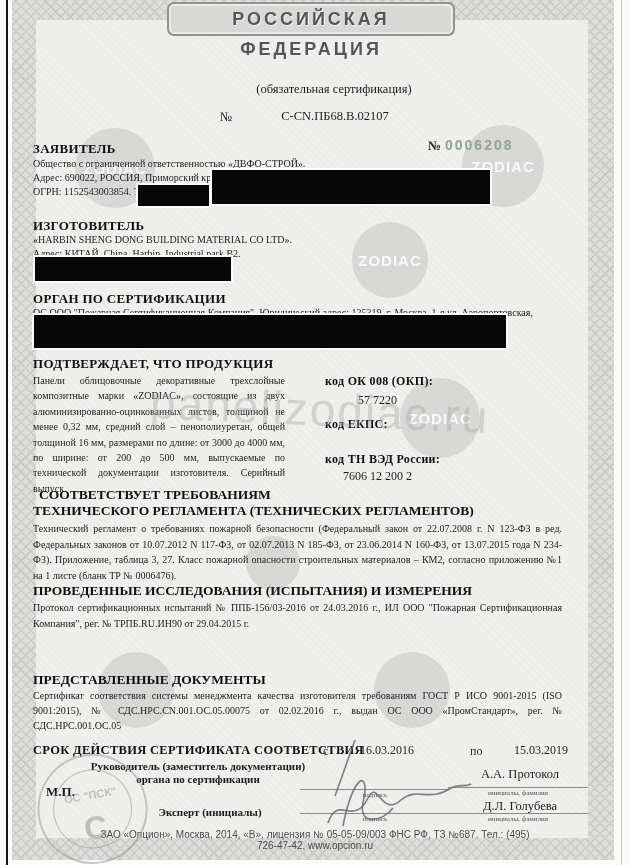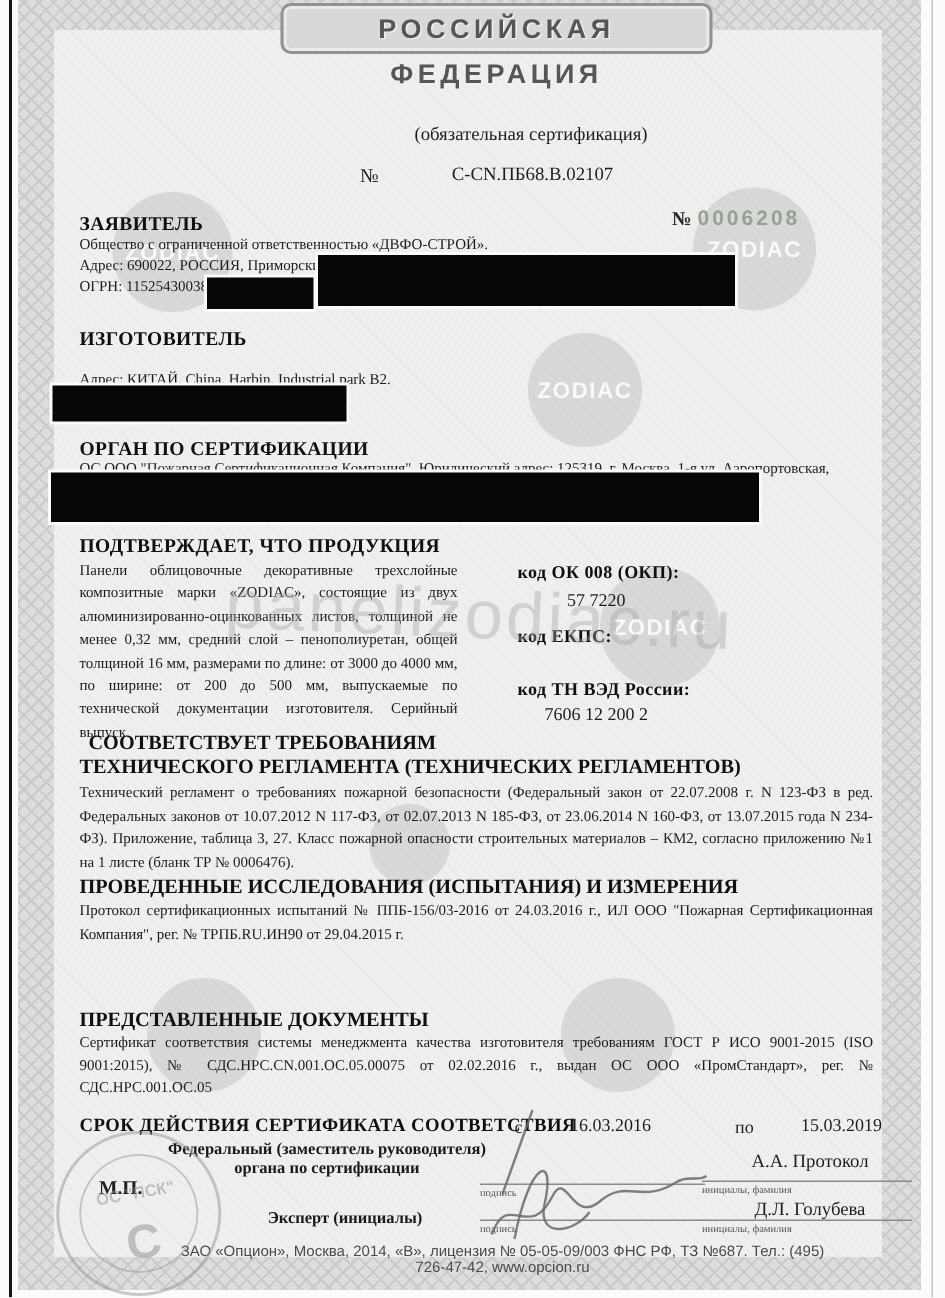--- a/index.html
+++ b/index.html
@@ -23,21 +23,21 @@
   #wm2{left:462px;top:125px;width:82px;height:82px;}
   #wm3{left:352px;top:222px;width:76px;height:76px;}
   #wm4{left:400px;top:378px;width:80px;height:80px;}
   #wm5{left:246px;top:536px;width:54px;height:54px;}
   #wm6{left:98px;top:652px;width:76px;height:76px;}
   #wm7{left:374px;top:652px;width:76px;height:76px;}
   #site-wm{position:absolute;left:150px;top:386px;width:500px;z-index:6;
      font-family:"Liberation Sans",sans-serif;font-size:46px;letter-spacing:2px;
      color:rgba(160,160,160,0.38);transform:rotate(2.5deg);pointer-events:none;}
   
-  .z{position:absolute;z-index:3;margin-left:20px;}
+  .z{position:absolute;z-index:3;}
   #banner{left:167px;top:2px;width:284px;height:30px;border:2px solid #929290;border-radius:7px;
      background:#d8d8d6;box-shadow:inset 0 0 0 2px #eaeae8;text-align:center;line-height:30px;
      font-family:"Liberation Sans",sans-serif;font-weight:bold;font-size:18px;letter-spacing:3px;
      color:#565656;text-shadow:1px 1px 0 #f2f2f0;}
   #title{left:36px;top:54px;width:552px;text-align:center;font-size:21px;letter-spacing:1px;color:#161616;}
   #subtitle{left:36px;top:82px;width:596px;text-align:center;font-size:12.5px;}
   #numline-label{left:220px;top:109px;font-size:13px;}
   #numline-value{left:250px;top:109px;width:170px;text-align:center;font-size:12.5px;}
   #blank-num-label{left:428px;top:138px;font-size:13px;font-weight:bold;color:#2a2a2a;}
   #blank-num-value{left:445px;top:137px;font-family:"Liberation Sans",sans-serif;font-weight:bold;
@@ -71,21 +71,21 @@
   #s8-h{left:33px;top:743px;font-size:12.5px;}
   #s8-c{left:323px;top:744px;font-size:12px;}
   #s8-d1{left:360px;top:743px;font-size:12px;}
   #s8-po{left:470px;top:744px;font-size:12px;}
   #s8-d2{left:514px;top:743px;font-size:12px;}
   .role{font-weight:bold;font-size:11px;color:#1a1a1a;text-align:center;}
   #sig-role1a{left:78px;top:760px;width:240px;}
   #sig-role1b{left:78px;top:773px;width:240px;}
   #mp{left:46px;top:784px;font-weight:bold;font-size:13px;}
   .sigline{border-top:1px solid #8a8a8a;height:0;}
-  .cap{font-size:7px;color:#555;text-align:left;}
+  .cap{font-size:7px;color:#555;text-align:center;}
   #sig-line-m1{left:300px;top:789px;width:150px;}
   #sig-cap-m1{left:300px;top:791px;width:150px;}
   #head-name{left:452px;top:767px;width:136px;text-align:center;font-size:12.5px;}
   #sig-line-r1{left:448px;top:787px;width:140px;}
   #sig-cap-r1{left:448px;top:789px;width:140px;}
   #expert-role{left:130px;top:806px;width:160px;}
   #expert-name{left:452px;top:799px;width:136px;text-align:center;font-size:12.5px;}
   #sig-line-m2{left:300px;top:813px;width:150px;}
   #sig-cap-m2{left:300px;top:815px;width:150px;}
   #sig-line-r2{left:448px;top:813px;width:140px;}
@@ -140,20 +140,21 @@
   <div class="z" id="blank-num-value">0006208</div>
 
   <div class="z h" id="s1-h">ЗАЯВИТЕЛЬ</div>
   <div class="z t" id="s1-l1">Общество с ограниченной ответственностью «ДВФО-СТРОЙ».</div>
   <div class="z t" id="s1-l2">Адрес: 690022, РОССИЯ, Приморский край.</div>
   <div class="z t" id="s1-l3">ОГРН: 1152543003854. Те</div>
   <div class="red" id="red1"></div>
   <div class="red" id="red2"></div>
 
   <div class="z h" id="s2-h">ИЗГОТОВИТЕЛЬ</div>
+  <div class="z t" id="s2-l1">«HARBIN SHENG DONG BUILDING MATERIAL CO LTD».</div>
   <div class="z t" id="s2-l2">Адрес: КИТАЙ, China, Harbin, Industrial park B2.</div>
   <div class="red" id="red3"></div>
 
   <div class="z h" id="s3-h">ОРГАН ПО СЕРТИФИКАЦИИ</div>
   <div class="z t" id="s3-l1">ОС ООО "Пожарная Сертификационная Компания". Юридический адрес: 125319, г. Москва, 1-я ул. Аэропортовская,</div>
   <div class="red" id="red4"></div>
 
   <div class="z h" id="s4-h">ПОДТВЕРЖДАЕТ, ЧТО ПРОДУКЦИЯ</div>
   <div class="z t" id="s4-desc">Панели облицовочные декоративные трехслойные композитные марки «ZODIAC», состоящие из двух алюминизированно-оцинкованных листов, толщиной не менее 0,32 мм, средний слой – пенополиуретан, общей толщиной 16 мм, размерами по длине: от 3000 до 4000 мм, по ширине: от 200 до 500 мм, выпускаемые по технической документации изготовителя. Серийный выпуск.</div>
   <div class="z h" id="okp-l">код ОК 008 (ОКП):</div>
@@ -171,21 +172,21 @@
 
   <div class="z h2" id="s7-h">ПРЕДСТАВЛЕННЫЕ ДОКУМЕНТЫ</div>
   <div class="z t" id="s7-t">Сертификат соответствия системы менеджмента качества изготовителя требованиям ГОСТ Р ИСО 9001-2015 (ISO 9001:2015), № СДС.НРС.CN.001.ОС.05.00075 от 02.02.2016 г., выдан ОС ООО «ПромСтандарт», рег. № СДС.НРС.001.ОС.05</div>
 
   <div class="z h" id="s8-h">СРОК ДЕЙСТВИЯ СЕРТИФИКАТА СООТВЕТСТВИЯ</div>
   <div class="z" id="s8-c">с</div>
   <div class="z" id="s8-d1">16.03.2016</div>
   <div class="z" id="s8-po">по</div>
   <div class="z" id="s8-d2">15.03.2019</div>
 
-  <div class="z role" id="sig-role1a">Федеральный (заместитель руководителя)</div>
+  <div class="z role" id="sig-role1a">Руководитель (заместитель документации)</div>
   <div class="z role" id="sig-role1b">органа по сертификации</div>
   <div class="z" id="mp">М.П.</div>
   <div class="z sigline" id="sig-line-m1"></div>
   <div class="z cap" id="sig-cap-m1">подпись</div>
   <div class="z" id="head-name">А.А. Протокол</div>
   <div class="z sigline" id="sig-line-r1"></div>
   <div class="z cap" id="sig-cap-r1">инициалы, фамилия</div>
   <div class="z role" id="expert-role">Эксперт (инициалы)</div>
   <div class="z" id="expert-name">Д.Л. Голубева</div>
   <div class="z sigline" id="sig-line-m2"></div>

